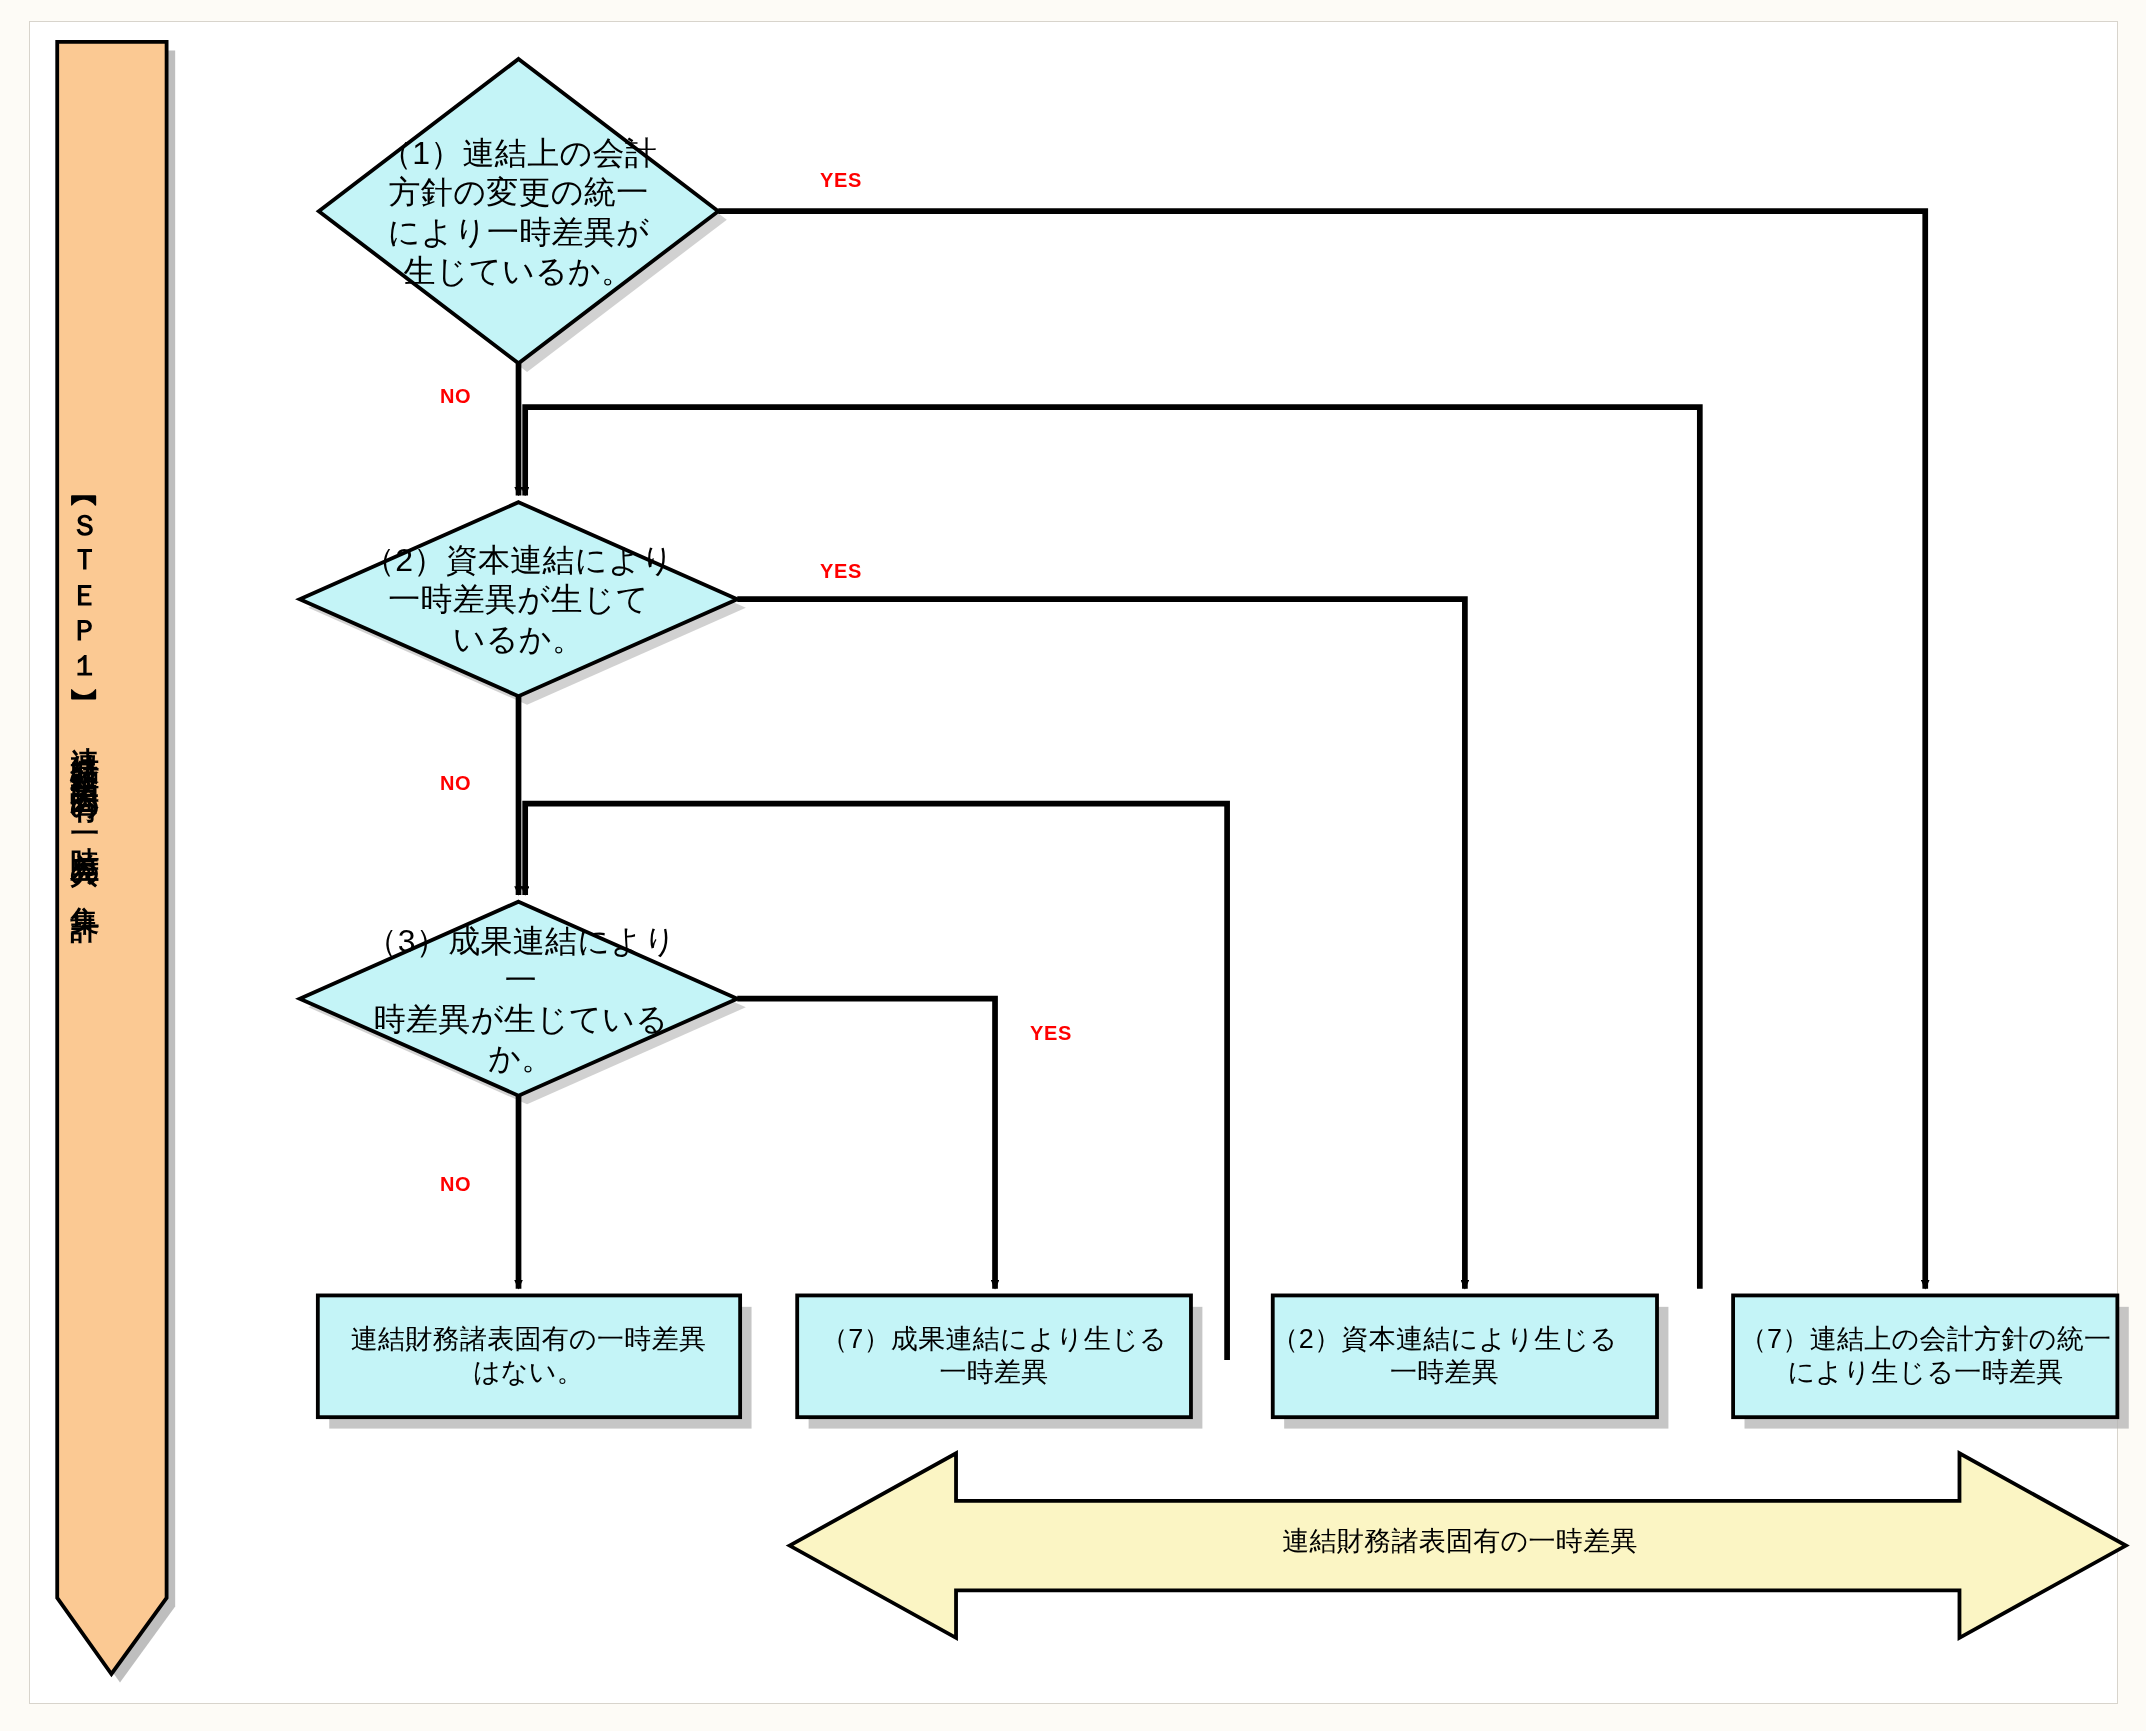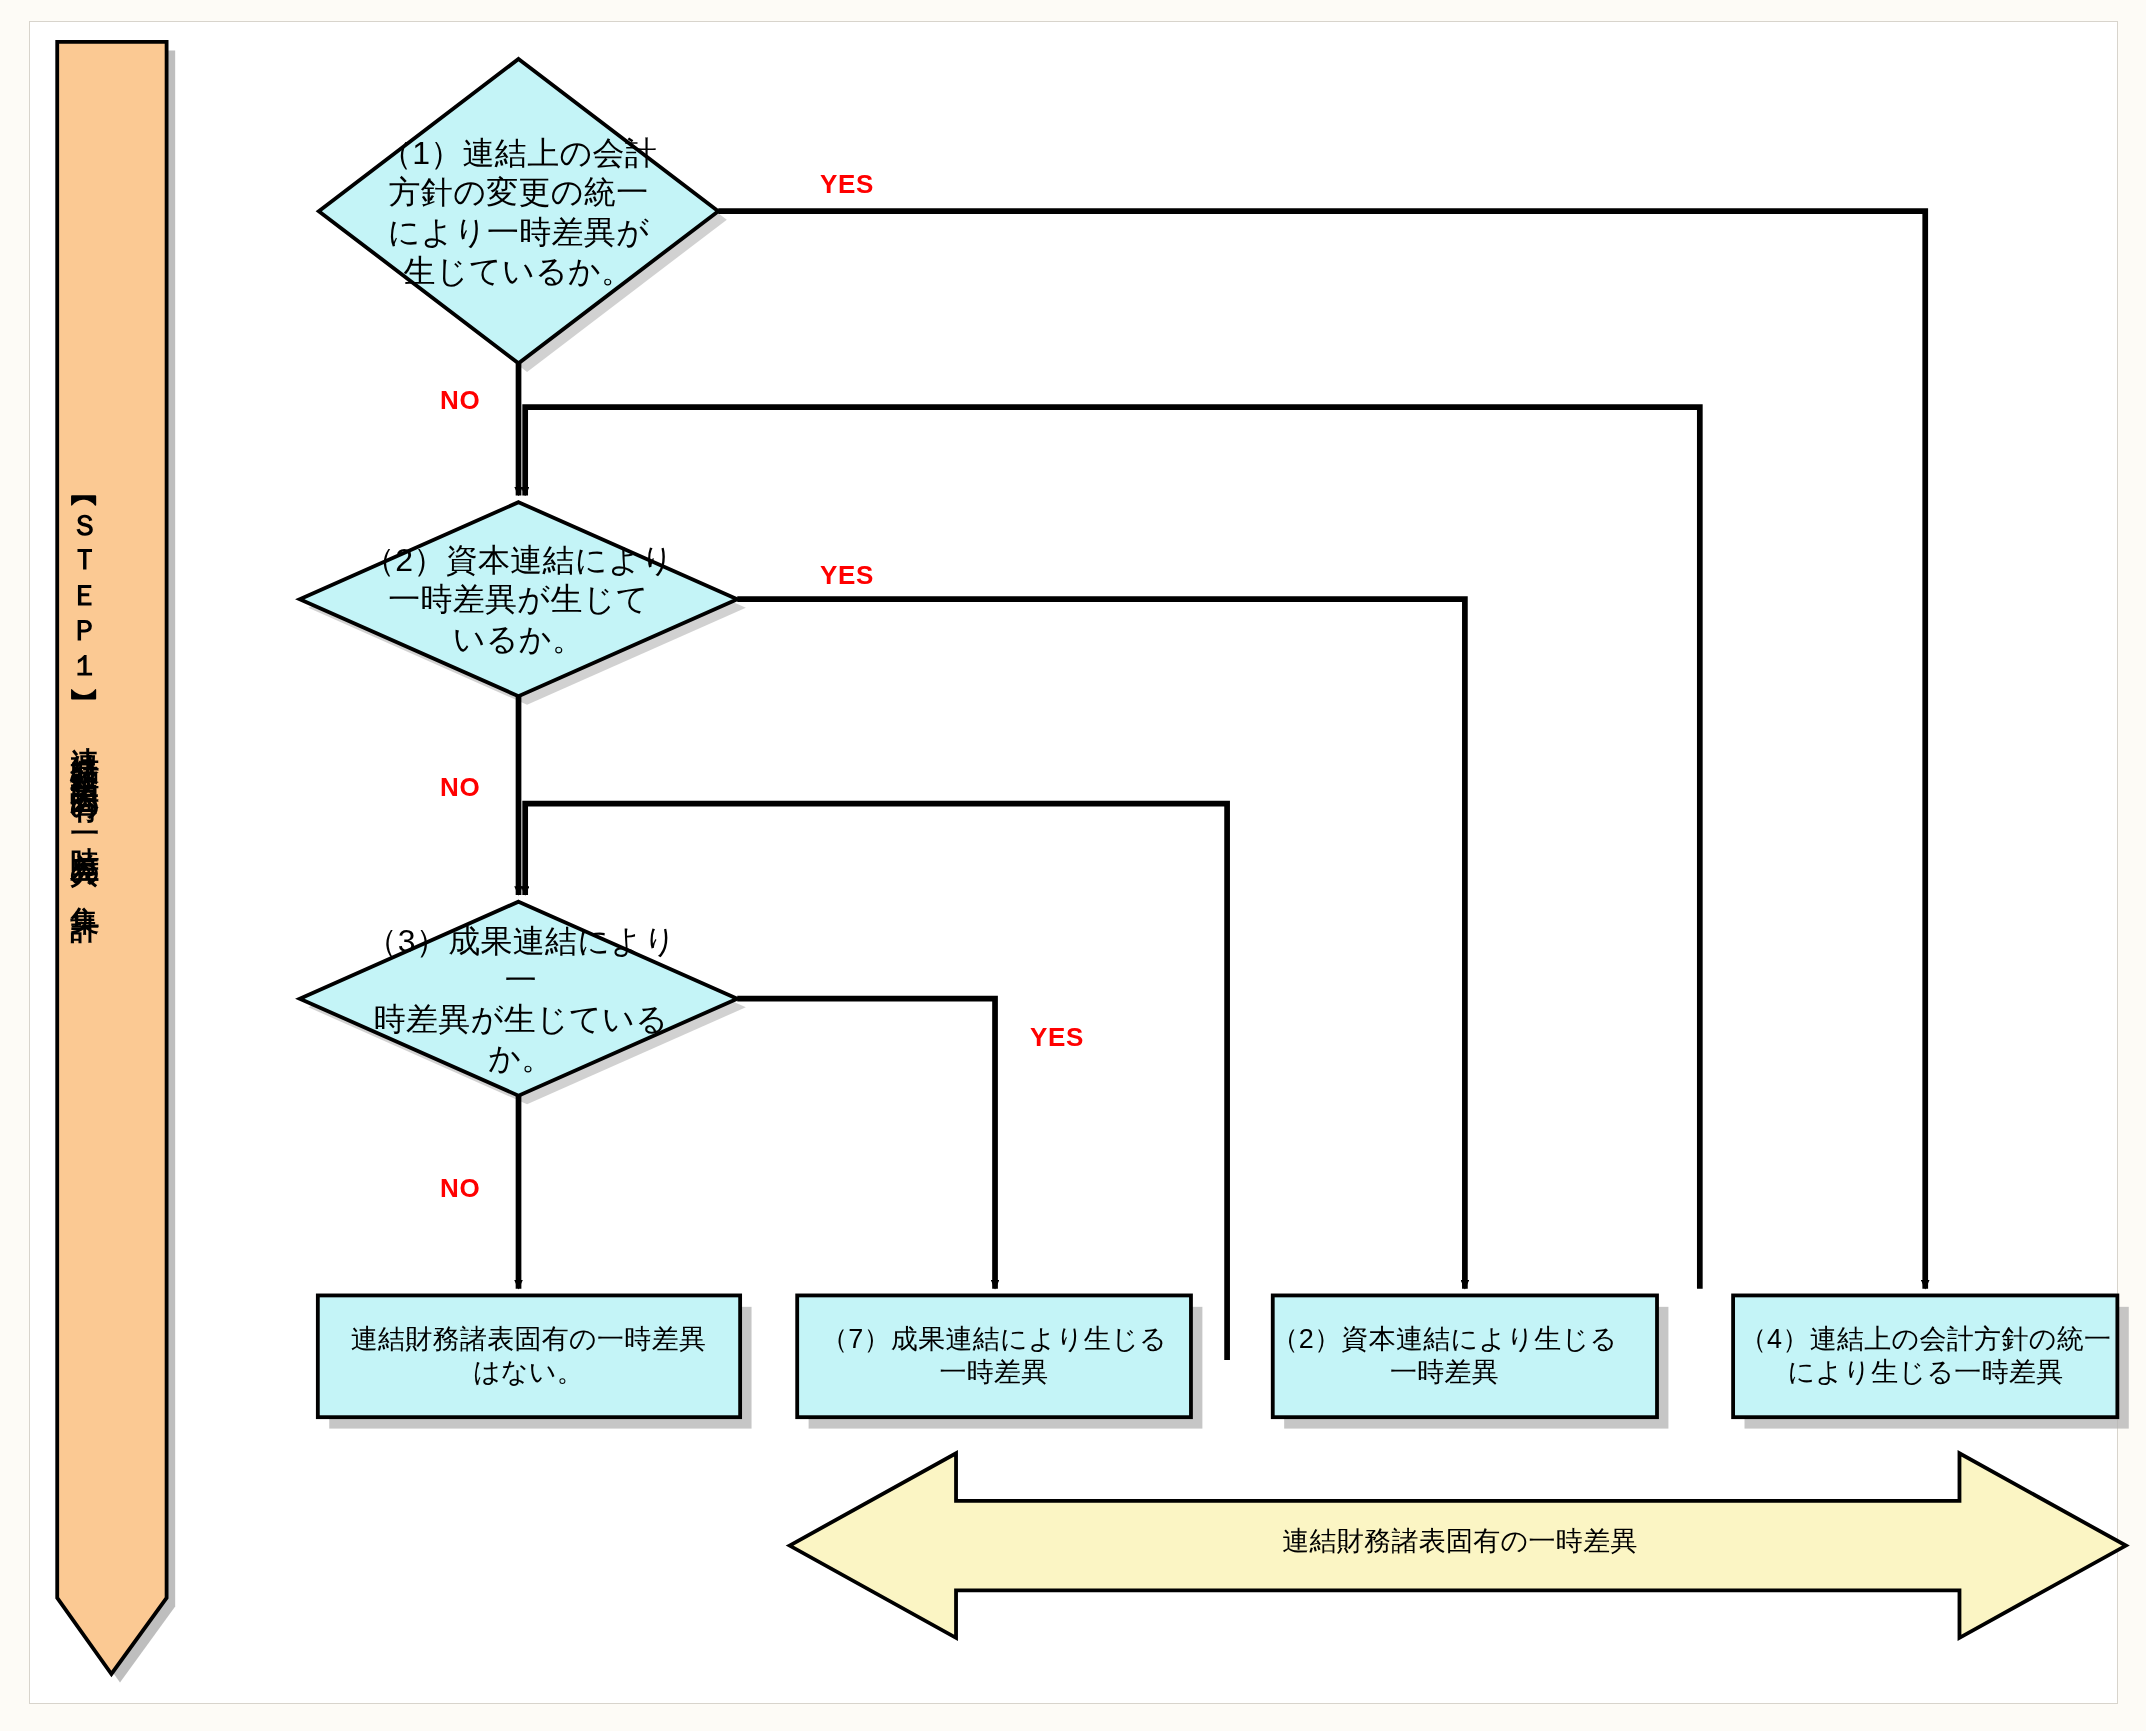--- a/index.html
+++ b/index.html
@@ -48,21 +48,21 @@
     letter-spacing: 0.3px;
   }
   .box-label {
     font-size: 27px;
     letter-spacing: 0.3px;
     text-align: center;
   }
   .edge-label {
     position: absolute;
     color: #ff0000;
-    font-size: 26px;
+    font-size: 20px;
     font-weight: bold;
     letter-spacing: 0.6px;
     white-space: nowrap;
   }
   .vtext {
     position: absolute;
     writing-mode: vertical-rl;
     text-orientation: upright;
     font-size: 28.5px;
     font-weight: bold;
@@ -164,21 +164,21 @@
 
   <div class="node-text box-label" style="left:321px; top:1299px; width:415px; height:114px;">連結財務諸表固有の一時差異
 はない。</div>
 
   <div class="node-text box-label" style="left:801px; top:1299px; width:386px; height:114px;">（7）成果連結により生じる
 一時差異</div>
 
   <div class="node-text box-label" style="left:1256px; top:1299px; width:377px; height:114px;">（2）資本連結により生じる
 一時差異</div>
 
-  <div class="node-text box-label" style="left:1737px; top:1299px; width:377px; height:114px;">（4）連結上の会計方針の統一
+  <div class="node-text box-label" style="left:1737px; top:1299px; width:377px; height:114px;">（7）連結上の会計方針の統一
 により生じる一時差異</div>
 
   <div class="node-text box-label" style="left:1094px; top:1517px; width:732px; height:48px;">連結財務諸表固有の一時差異</div>
 
   <div class="edge-label" style="left:820px; top:169px;">YES</div>
   <div class="edge-label" style="left:440px; top:385px;">NO</div>
 
   <div class="edge-label" style="left:820px; top:560px;">YES</div>
   <div class="edge-label" style="left:440px; top:772px;">NO</div>
 

